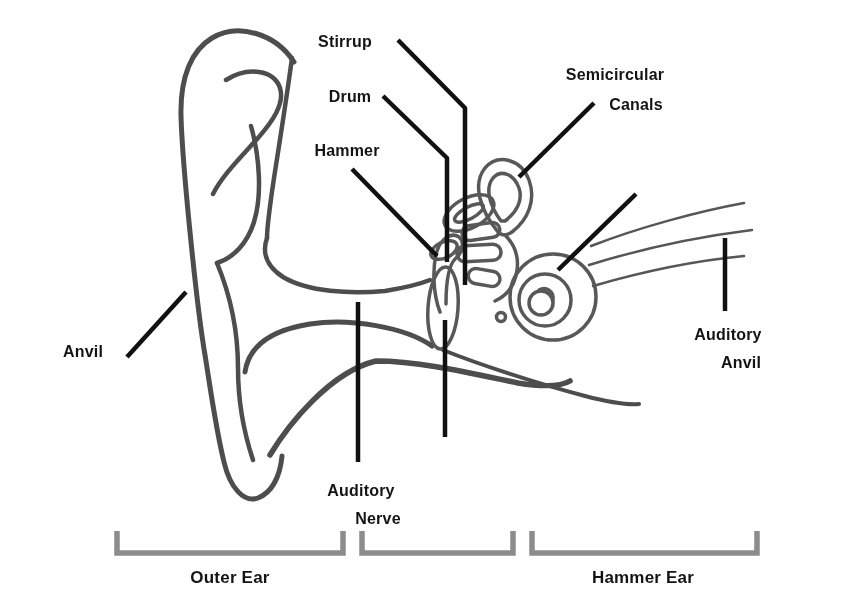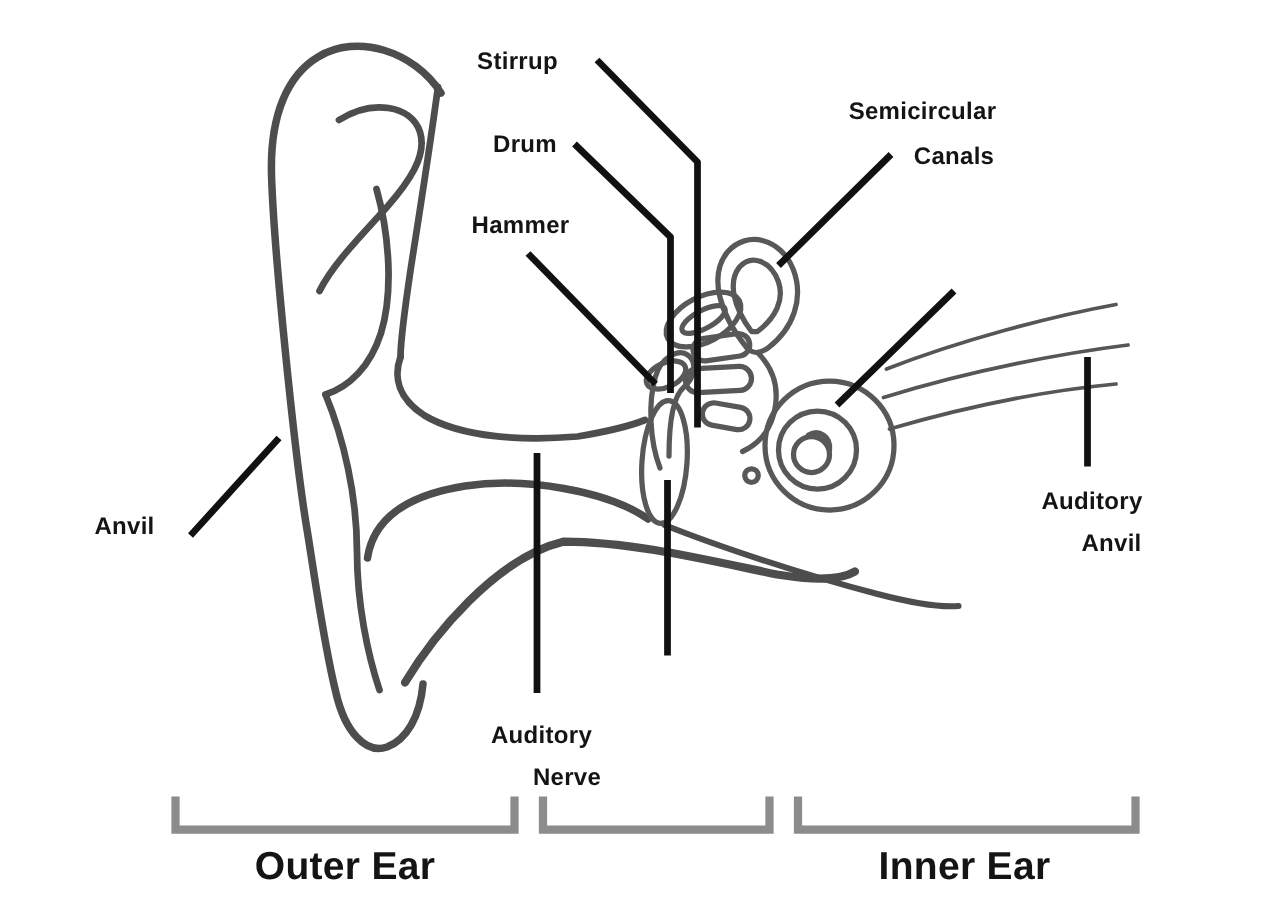--- a/index.html
+++ b/index.html
@@ -14,21 +14,21 @@
   .lbl{
     position:absolute;
     transform:translate(-50%,-50%);
     font-weight:bold;
     font-size:16px;
     line-height:1;
     color:#141414;
     white-space:nowrap;
     letter-spacing:0.2px;
   }
-  .lbl-sm{font-size:26px;}
+  .lbl-sm{font-size:17px;}
 </style>
 </head>
 <body>
 
 <div class="stage">
 
   <svg width="850" height="614" viewBox="0 0 850 614">
 
     <g fill="none" stroke="#4d4d4d" stroke-linecap="round" stroke-linejoin="round">
       <path stroke-width="5" d="M 294,62 C 276,34 238,22 212,38 C 192,50 180,76 181,116
@@ -106,15 +106,15 @@
   <div class="lbl" style="left:728px;top:335px">Auditory</div>
   <div class="lbl" style="left:741px;top:363px">Anvil</div>
 
   <div class="lbl" style="left:83px;top:352px">Anvil</div>
 
 
   <div class="lbl" style="left:361px;top:491px">Auditory</div>
   <div class="lbl" style="left:378px;top:519px">Nerve</div>
 
   <div class="lbl lbl-sm" style="left:230px;top:577px">Outer Ear</div>
-  <div class="lbl lbl-sm" style="left:643px;top:577px">Inner Ear</div>
+  <div class="lbl lbl-sm" style="left:643px;top:577px">Hammer Ear</div>
 
 </div>
 
 </body></html>

